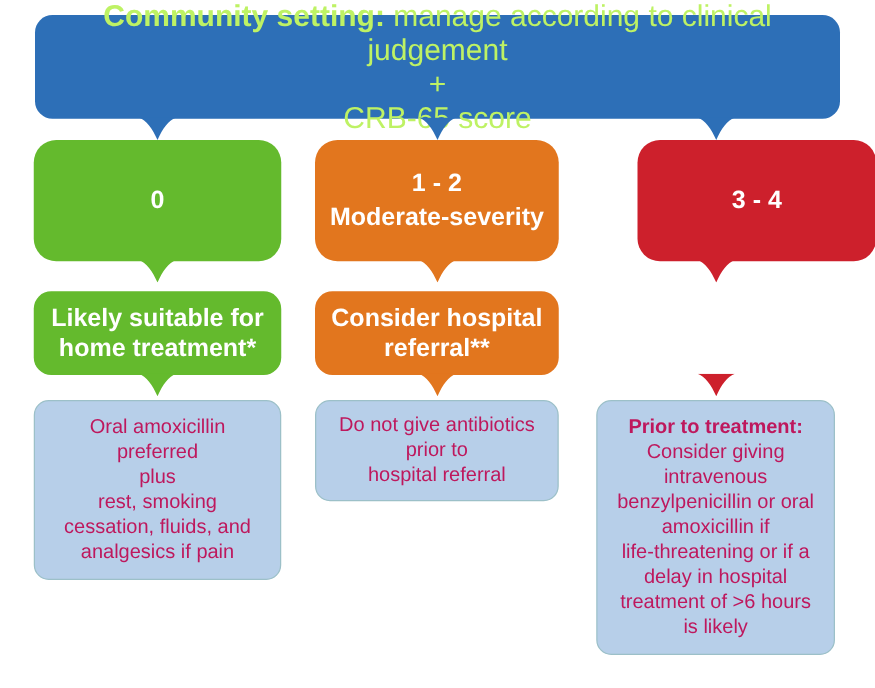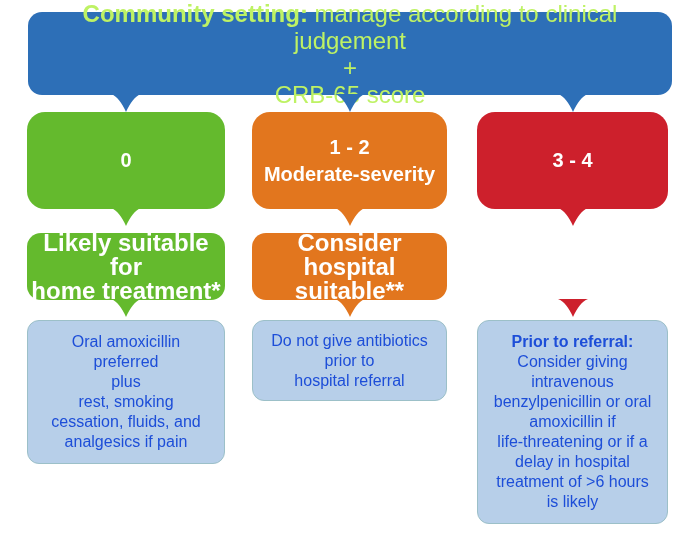--- a/index.html
+++ b/index.html
@@ -27,32 +27,32 @@
   .banner .bold{font-weight:bold;}
   .pre{white-space:pre-line;}
   
   .c0{left:27px;width:198px;}
   .c1{left:252px;width:195px;}
   .c2{left:477px;width:191px;}
   
   .severity{top:112px;height:97px;border-radius:18px;color:#fff;
             font-weight:bold;font-size:20px;line-height:27px;}
   .action{top:233px;height:67px;border-radius:14px;color:#fff;
-          font-weight:bold;font-size:24px;line-height:24px;padding:2px 4px;align-items:flex-end;}
+          font-weight:bold;font-size:20px;line-height:24px;padding:2px 4px;}
   .detail{top:320px;border-radius:12px;background:#b7cfe9;
-          border:1px solid #9cc0c8;color:#1d4ed8;
+          border:1px solid #9cc0c8;color:#be185d;
           font-size:16px;line-height:20px;padding:6px 6px;}
   .d0{height:144px;}
   .d1{height:81px;}
   .d2{height:204px;}
   .detail .heading{font-weight:bold;}
   
   .bg-green{background:#64ba2d;}
   .bg-orange{background:#e2761e;}
-  .bg-red{background:#cd202c;}
+  .bg-red{background:#cd202c;margin-left:33px;}
   
   .tail{position:absolute;width:30px;height:18px;}
   .tail path{stroke:none;}
   .fill-blue path{fill:#2d6fb7;}
   .fill-green path{fill:#64ba2d;}
   .fill-orange path{fill:#e2761e;}
   .fill-red path{fill:#cd202c;}
   .tb{top:94px;}
   .t1{top:208px;}
   .t2{top:299px;}
@@ -109,21 +109,21 @@
 
   <div class="box severity c1 bg-orange">
     <div>1 - 2</div>
     <div>Moderate-severity</div>
   </div>
   <svg class="tail t1 x1 fill-orange" viewBox="0 0 30 18">
       <path d="M0,0 C6,2 11,9 15,18 C19,9 24,2 30,0 Z"></path>
     </svg>
   <div class="box action c1 bg-orange">
     <div class="pre">Consider hospital
-suitable**</div>
+referral**</div>
   </div>
   <svg class="tail t2 x1 fill-orange" viewBox="0 0 30 18">
       <path d="M0,0 C6,2 11,9 15,18 C19,9 24,2 30,0 Z"></path>
     </svg>
   <div class="box detail d1 c1">
     <div>
       <span class="heading"></span><span class="pre">Do not give antibiotics
 prior to
 hospital referral</span>
     </div>
@@ -133,21 +133,21 @@
     <div>3 - 4</div>
   </div>
   <svg class="tail t1 x2 fill-red" viewBox="0 0 30 18">
       <path d="M0,0 C6,2 11,9 15,18 C19,9 24,2 30,0 Z"></path>
     </svg>
   <svg class="tail t2 x2 fill-red" viewBox="0 0 30 18">
       <path d="M0,0 C6,2 11,9 15,18 C19,9 24,2 30,0 Z"></path>
     </svg>
   <div class="box detail d2 c2">
     <div>
-      <span class="heading">Prior to referral:</span><span class="pre">
+      <span class="heading">Prior to treatment:</span><span class="pre">
 Consider giving
 intravenous
 benzylpenicillin or oral
 amoxicillin if
 life-threatening or if a
 delay in hospital
 treatment of &gt;6 hours
 is likely</span>
     </div>
   </div>

